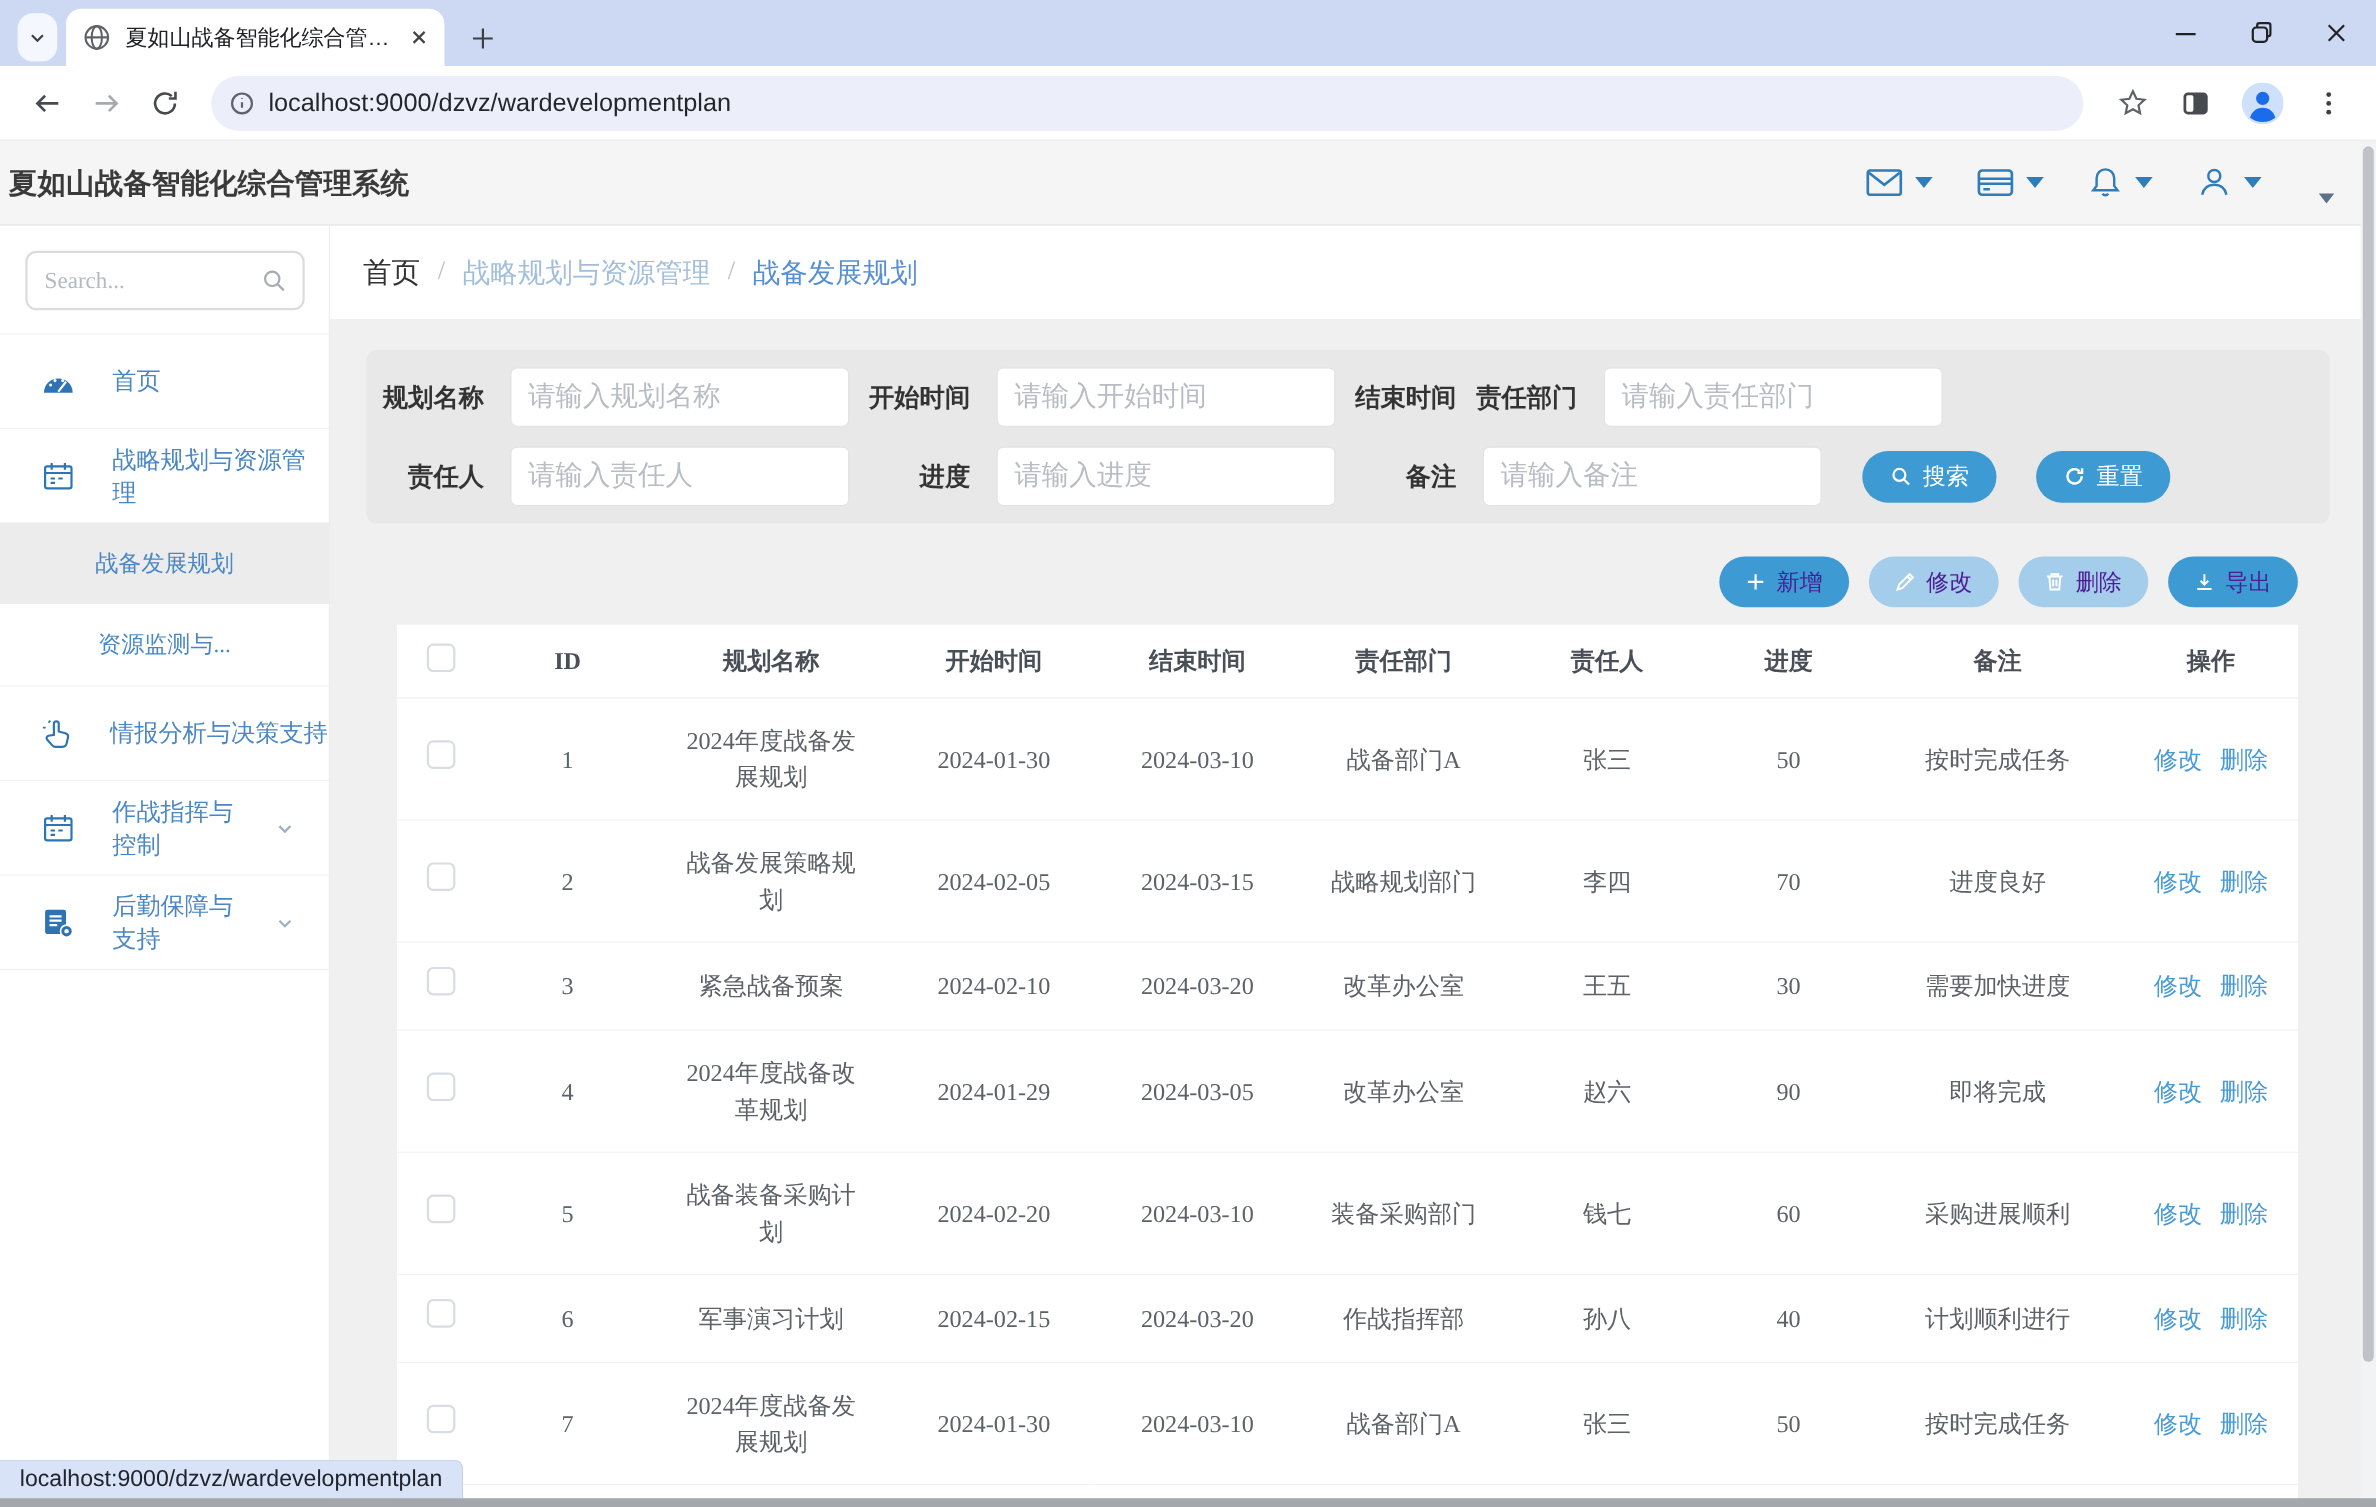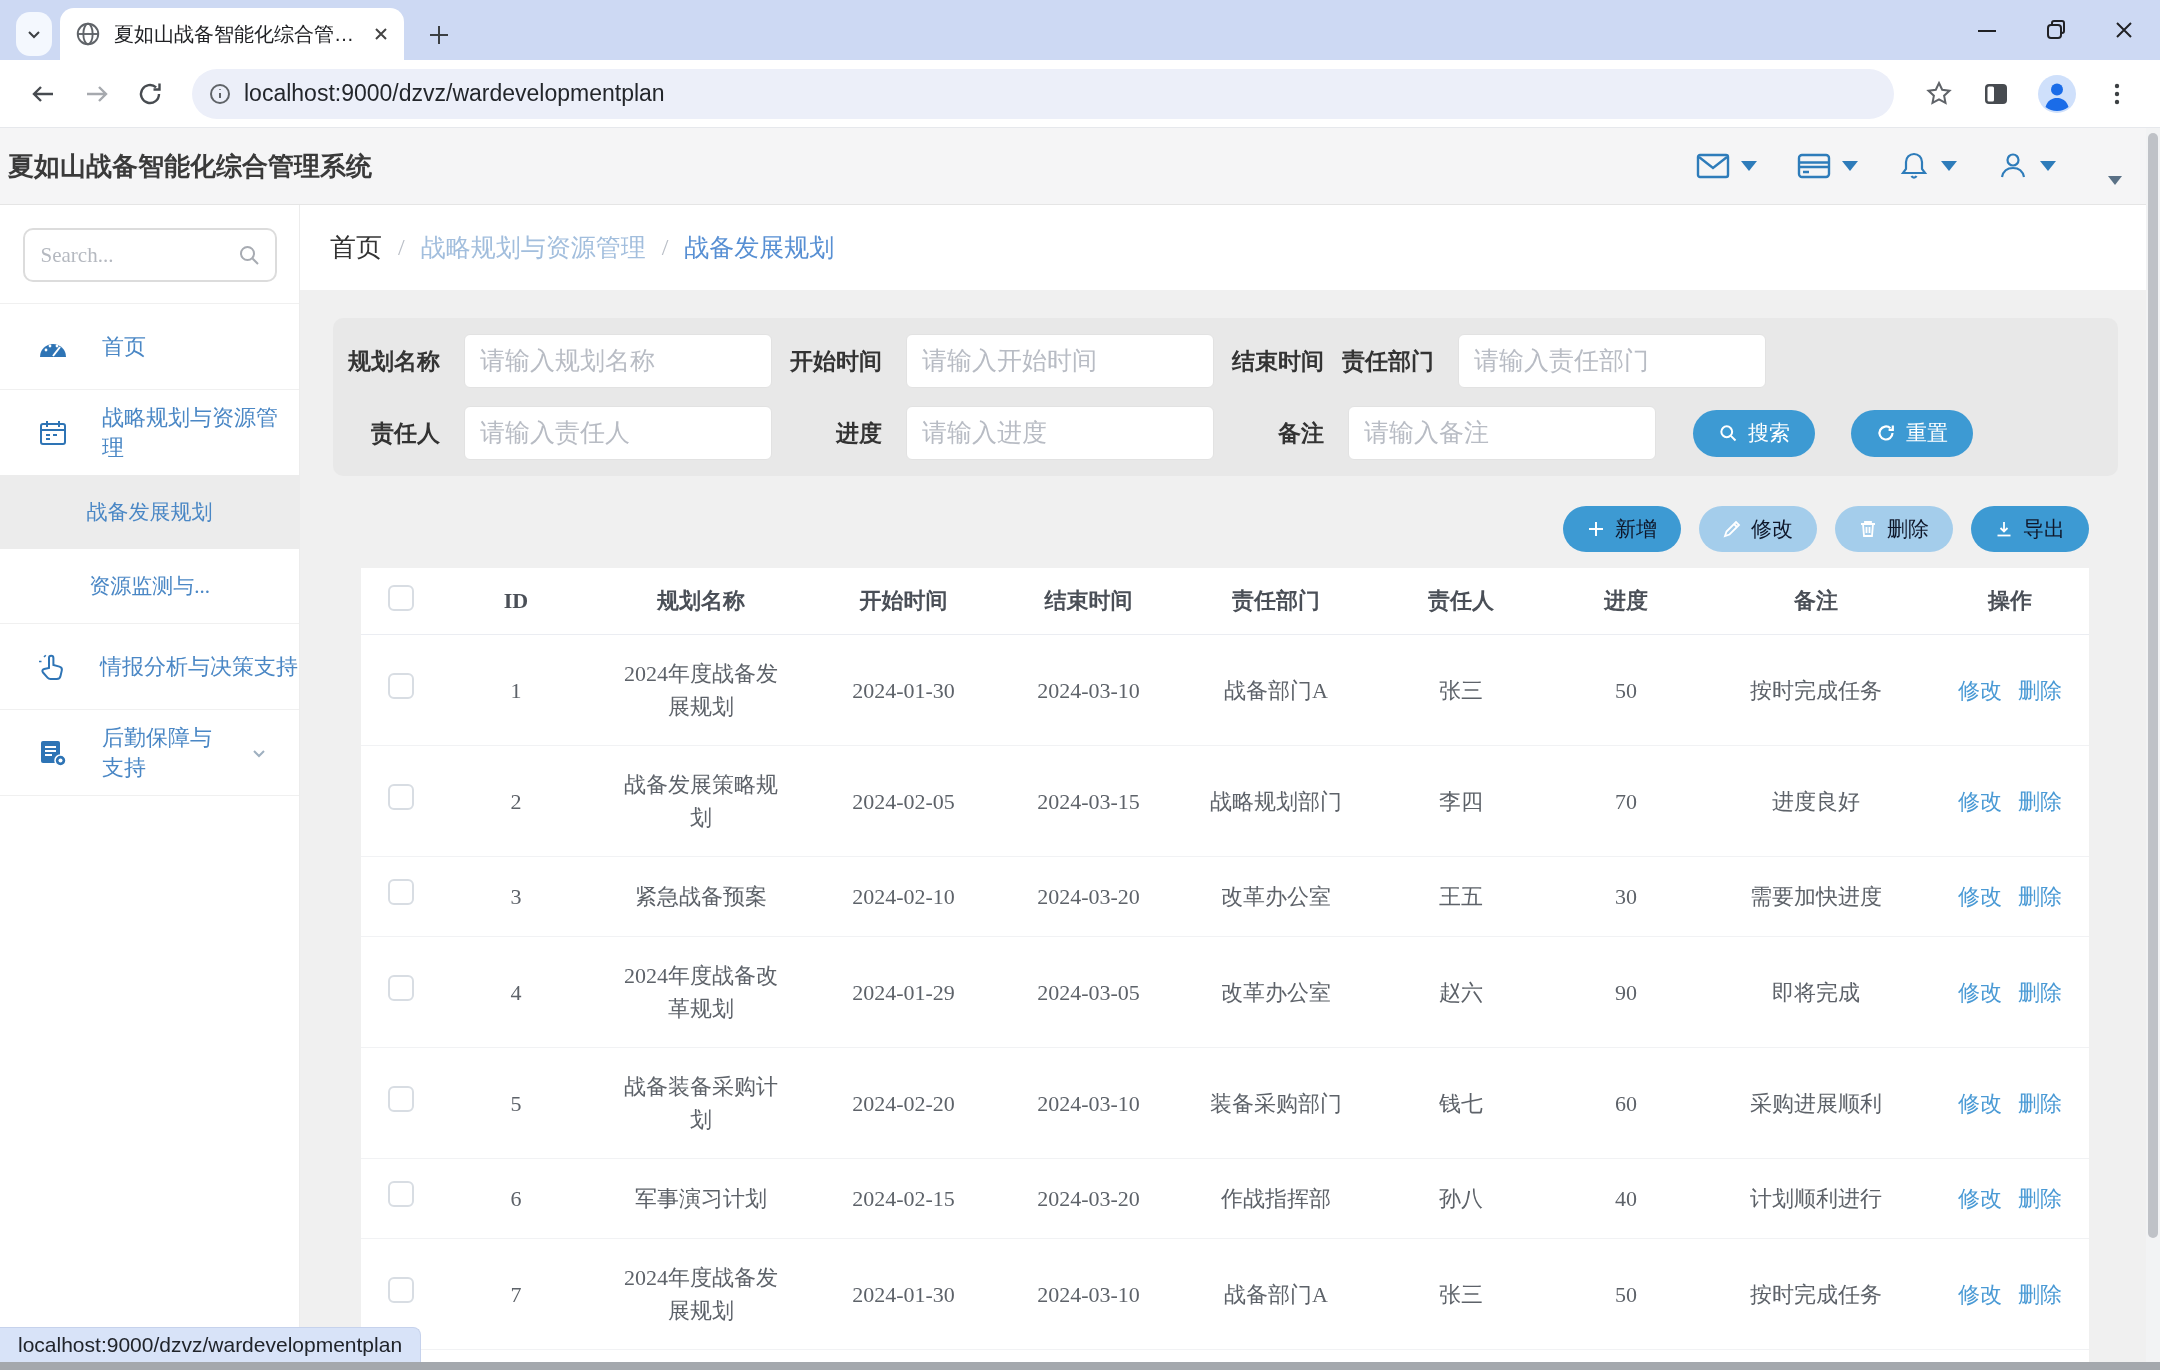--- a/index.html
+++ b/index.html
@@ -72,21 +72,21 @@
        padding:0 15px;font-size:25px;color:#8b5cf6;outline:none;font-family:inherit;background:#fff;}
   .fin::placeholder{color:#b8bcc4;}
   .pillbtn{display:inline-flex;align-items:center;gap:10px;background:#3d9ad3;color:#fff;border:none;
            border-radius:24px;height:47px;padding:0 25px;font-size:21px;cursor:pointer;font-family:inherit;}
   .btn-search{margin-left:22px;}
   .btn-reset{margin-left:36px;}
 
   
   .toolbar{display:flex;justify-content:flex-end;gap:18px;margin:30px 29px 0 0;}
   .tbtn{display:inline-flex;align-items:center;gap:10px;border:none;border-radius:24px;height:46px;
-        padding:0 24px;font-size:21px;color:#0f172a;cursor:pointer;font-family:inherit;background:#3d9ad3;}
+        padding:0 24px;font-size:21px;color:#4c1d95;cursor:pointer;font-family:inherit;background:#3d9ad3;}
   .tbtn.light{background:#a4cdeb;}
 
   
   .grid{width:1728px;margin:16px 29px 0 28px;border-collapse:collapse;background:#fff;}
   .grid th{font-weight:700;color:#4a4f57;font-size:22px;padding:17px 6px;text-align:center;
            border-bottom:1px solid #ebedf2;background:#fff;}
   .grid td{color:#5d6269;font-size:22px;padding:22px 6px;text-align:center;
            border-bottom:1px solid #f1f2f4;line-height:1.5;vertical-align:middle;background:#fff;}
   .nm{display:inline-block;max-width:168px;}
   .cb{display:inline-block;width:26px;height:26px;border:2px solid #d8dde3;border-radius:6px;
@@ -262,20 +262,30 @@
       </div>
       <div class="nav nav-sub">
         <span>资源监测与...</span>
       </div>
       <div class="nav">
         <svg class="ic" width="28" height="30" viewBox="0 0 28 30" fill="none" stroke="#2e74b5" stroke-width="2">
             <path d="M11 14V6a2.2 2.2 0 0 1 4.4 0v7l6 1.6c1.8.5 2.8 2 2.4 3.8l-1.2 5.2a4 4 0 0 1-3.9 3.4h-6.2a4 4 0 0 1-3-1.4L5 20.5c-1.2-1.4-.6-3.2 1.2-3.6l4.8-.9z"></path>
             <path d="M6 5l1.8-1.8M3.5 9.5H1" stroke-width="1.6"></path>
           </svg>
         <span>情报分析与决策支持</span>
+      </div>
+      <div class="nav">
+        <svg class="ic" width="30" height="30" viewBox="0 0 30 30" fill="none" stroke="#2e74b5" stroke-width="2">
+            <rect x="3" y="6" width="24" height="20" rx="2"></rect>
+            <path d="M9 3v6M21 3v6M3 12h24M8 17h4M15 17h4M8 21h4"></path>
+          </svg>
+        <span>作战指挥与控制</span>
+        <svg class="ic chev" width="20" height="20" viewBox="0 0 20 20" fill="none" stroke="#9fb0c0" stroke-width="2">
+            <path d="M5 8l5 5 5-5"></path>
+          </svg>
       </div>
       <div class="nav nav-last">
         <svg class="ic" width="30" height="30" viewBox="0 0 30 30">
             <rect x="3" y="3" width="19" height="22" rx="2" fill="#2e74b5"></rect>
             <path d="M7 9h11M7 13h11M7 17h7" stroke="#fff" stroke-width="2"></path>
             <circle cx="22.5" cy="22.5" r="5.5" fill="#2e74b5" stroke="#fff" stroke-width="1.5"></circle>
             <circle cx="22.5" cy="22.5" r="2" fill="#fff"></circle>
           </svg>
         <span>后勤保障与支持</span>
         <svg class="ic chev" width="20" height="20" viewBox="0 0 20 20" fill="none" stroke="#9fb0c0" stroke-width="2">

